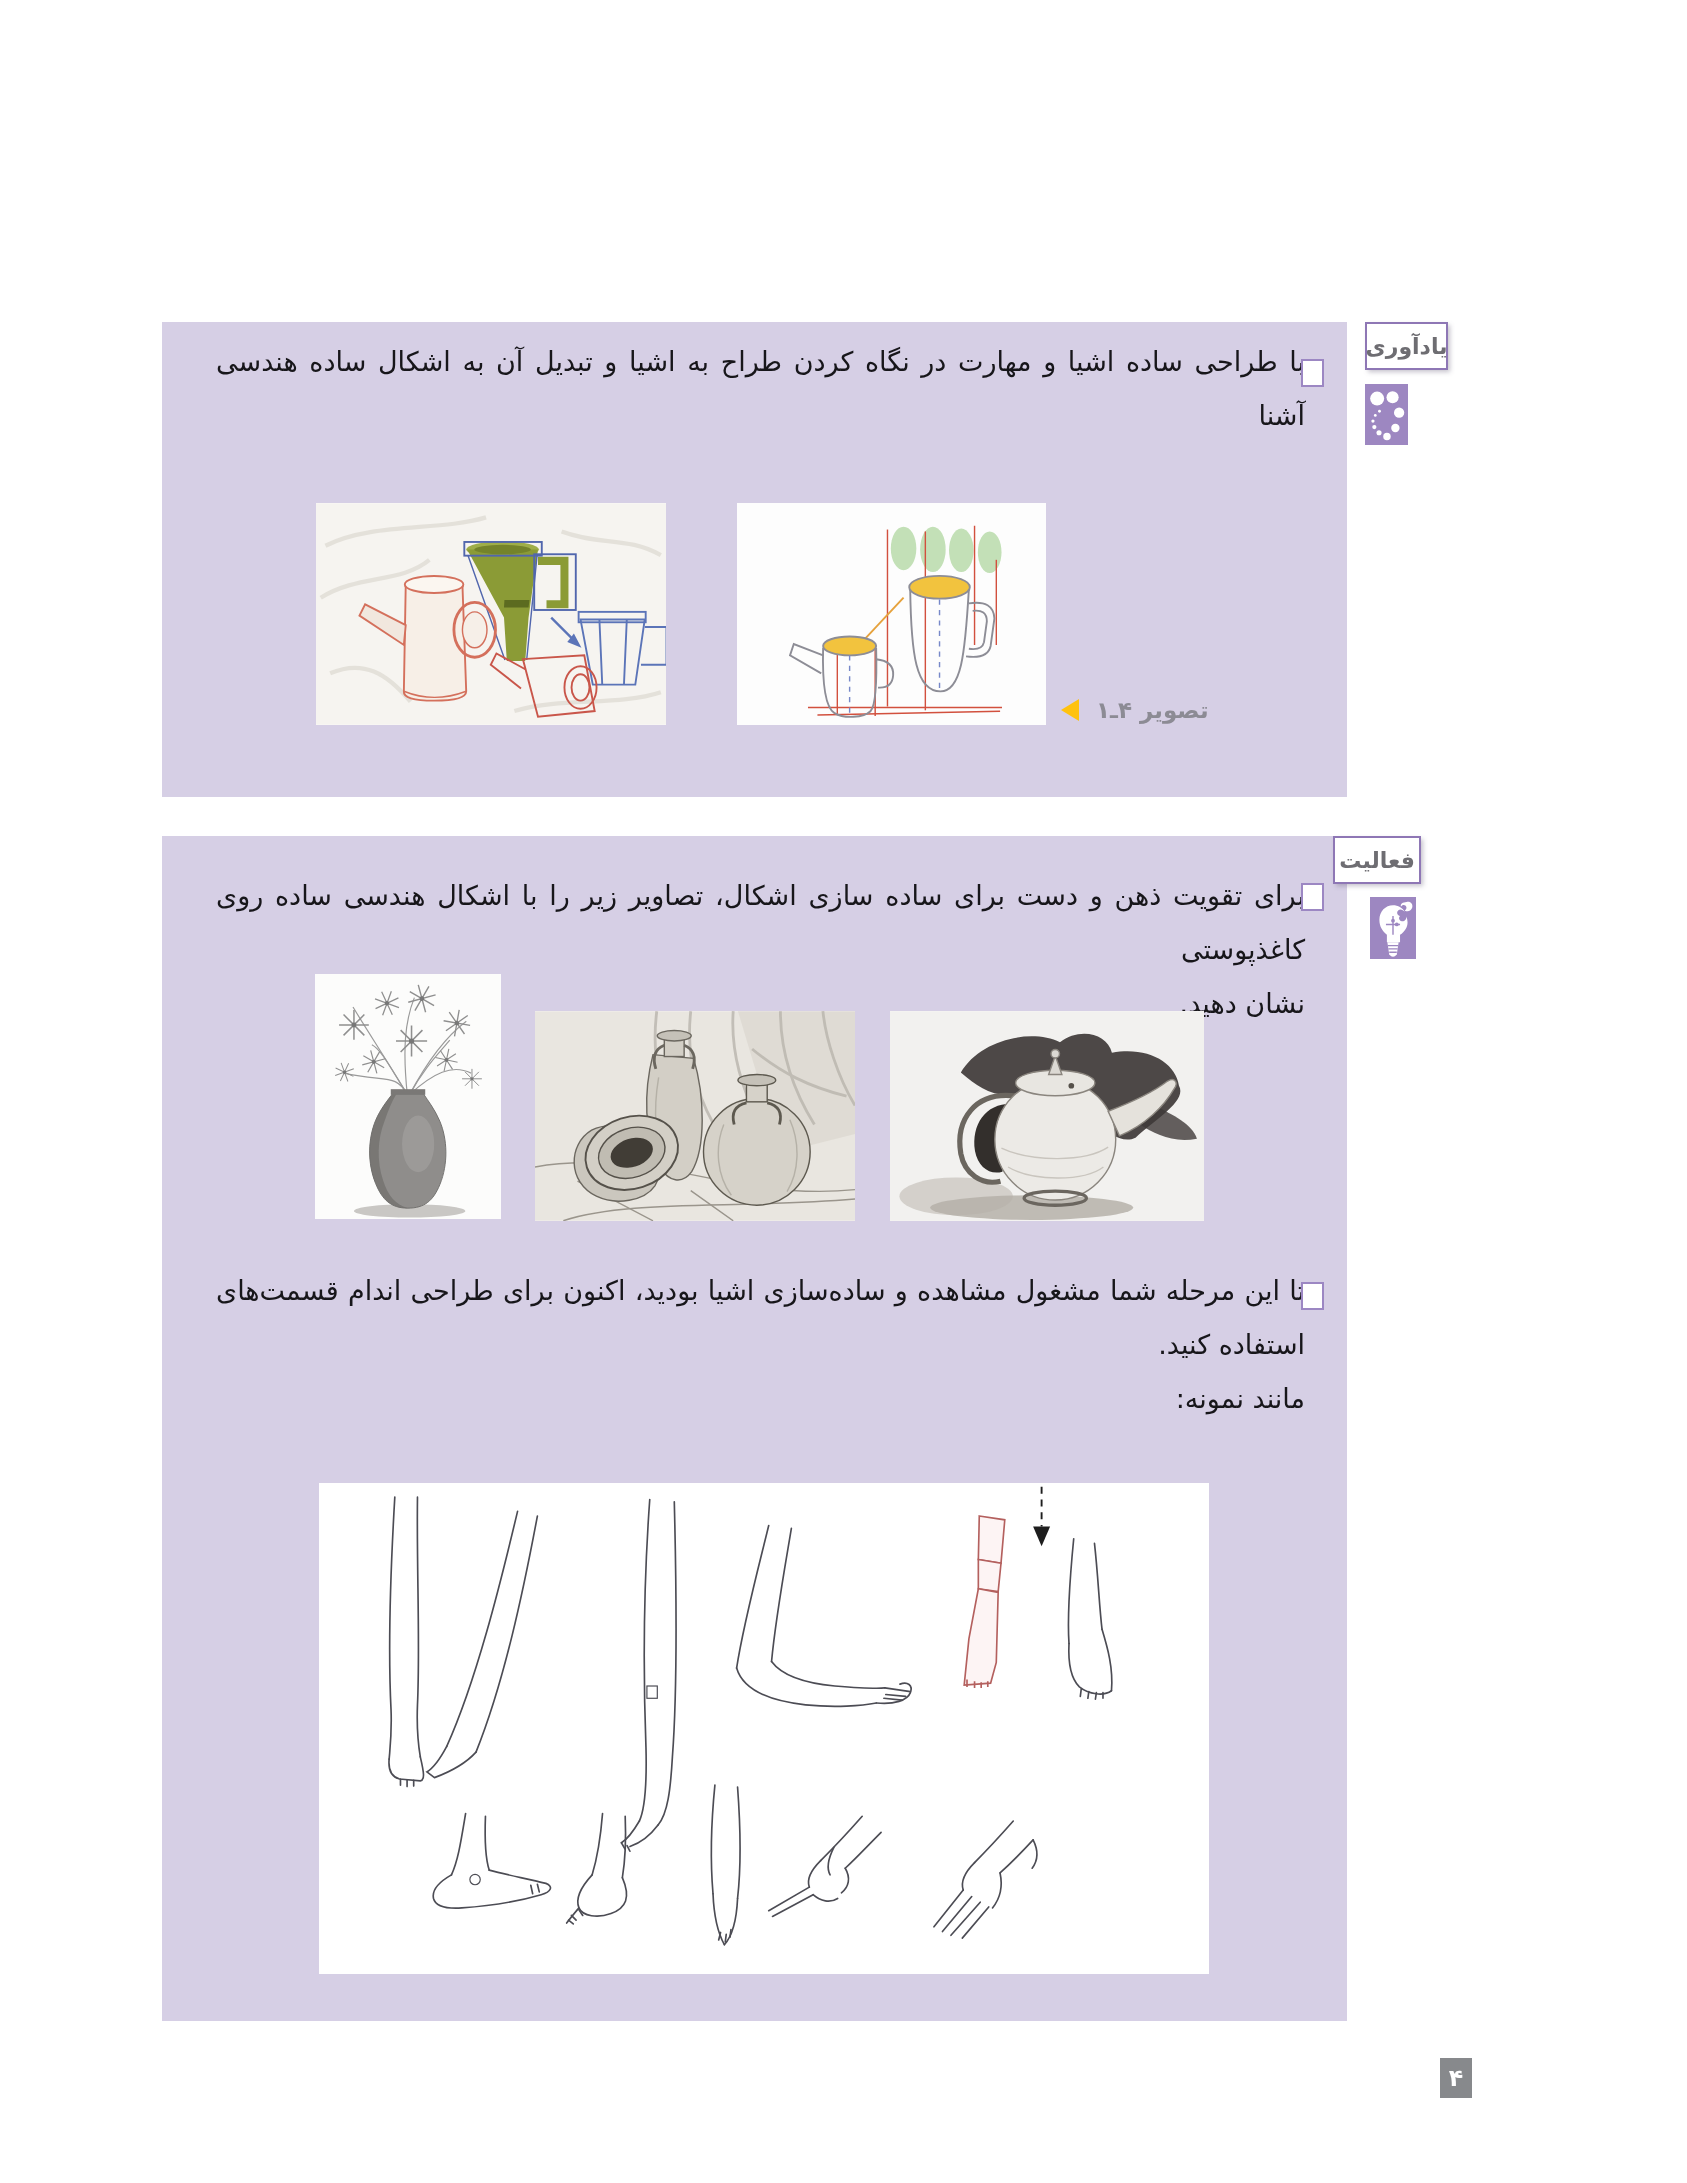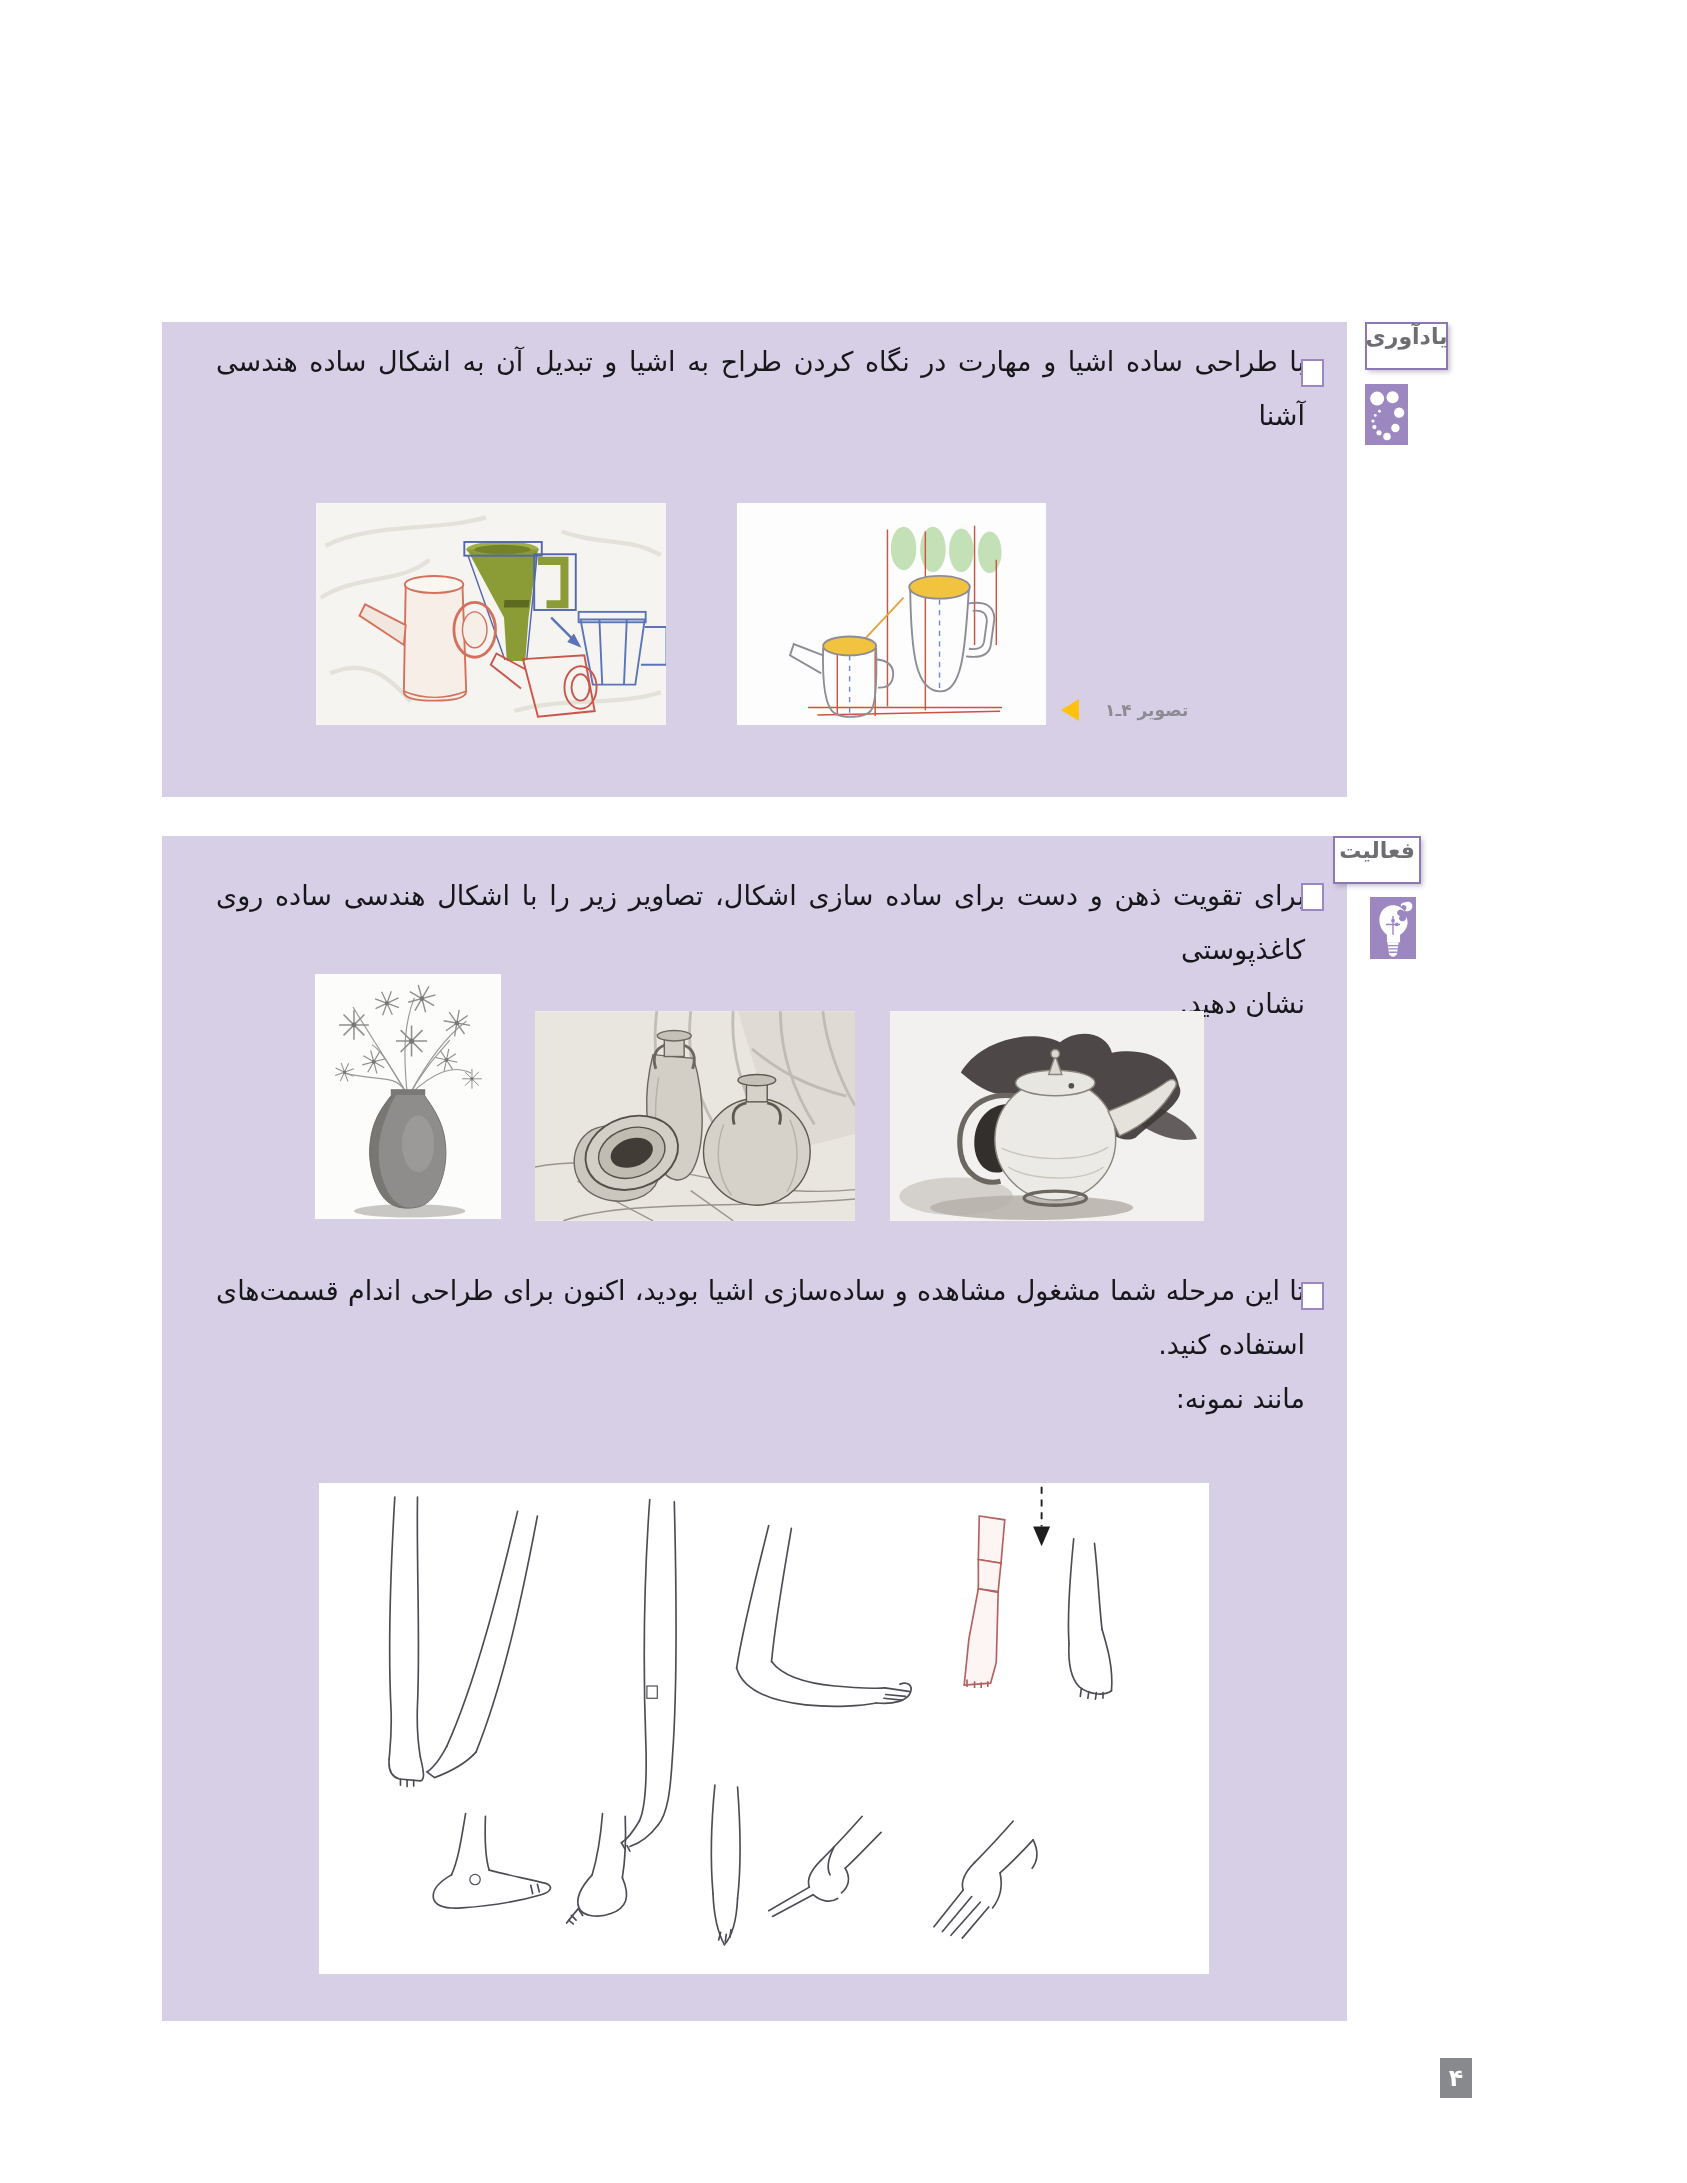--- a/index.html
+++ b/index.html
@@ -15,26 +15,26 @@
         font-size:27px;line-height:54px;font-weight:500;}
   .para .line{text-align:justify;text-align-last:justify;}
   .para .line-end{text-align:justify;text-align-last:right;}
 
   .checkbox{position:absolute;width:19px;height:23.6px;background:#ffffff;
             border:2.4px solid #9c87c3;}
 
   .figure{position:absolute;background:#ffffff;}
   .figure svg{display:block;width:100%;height:100%;}
 
-  .caption{position:absolute;display:flex;align-items:center;gap:26px;
-           direction:ltr;color:#8c8b94;font-weight:bold;font-size:17px;}
+  .caption{position:absolute;display:flex;align-items:center;gap:17px;
+           direction:ltr;color:#8c8b94;font-weight:bold;font-size:23px;}
 
   .side-label{position:absolute;background:#ffffff;border:2.8px solid #8e77b5;
               box-shadow:2.8px 3.3px 4.7px rgba(90,80,110,0.35);
-              display:flex;align-items:flex-start;justify-content:center;
+              display:flex;align-items:center;justify-content:center;
               color:#6e6d72;font-size:22px;font-weight:bold;}
   #label-reminder{left:1365px;top:322px;width:79px;height:44px;}
   #label-activity{left:1333px;top:836px;width:84px;height:44px;}
 
   .side-icon{position:absolute;background:#9d87c1;}
   #icon-reminder{left:1365px;top:384px;width:43px;height:61px;}
   #icon-activity{left:1370px;top:897px;width:46px;height:62px;}
   .side-icon svg{display:block;width:100%;height:100%;}
 
   .pagenum{position:absolute;left:1440px;top:2058px;width:32px;height:40px;

